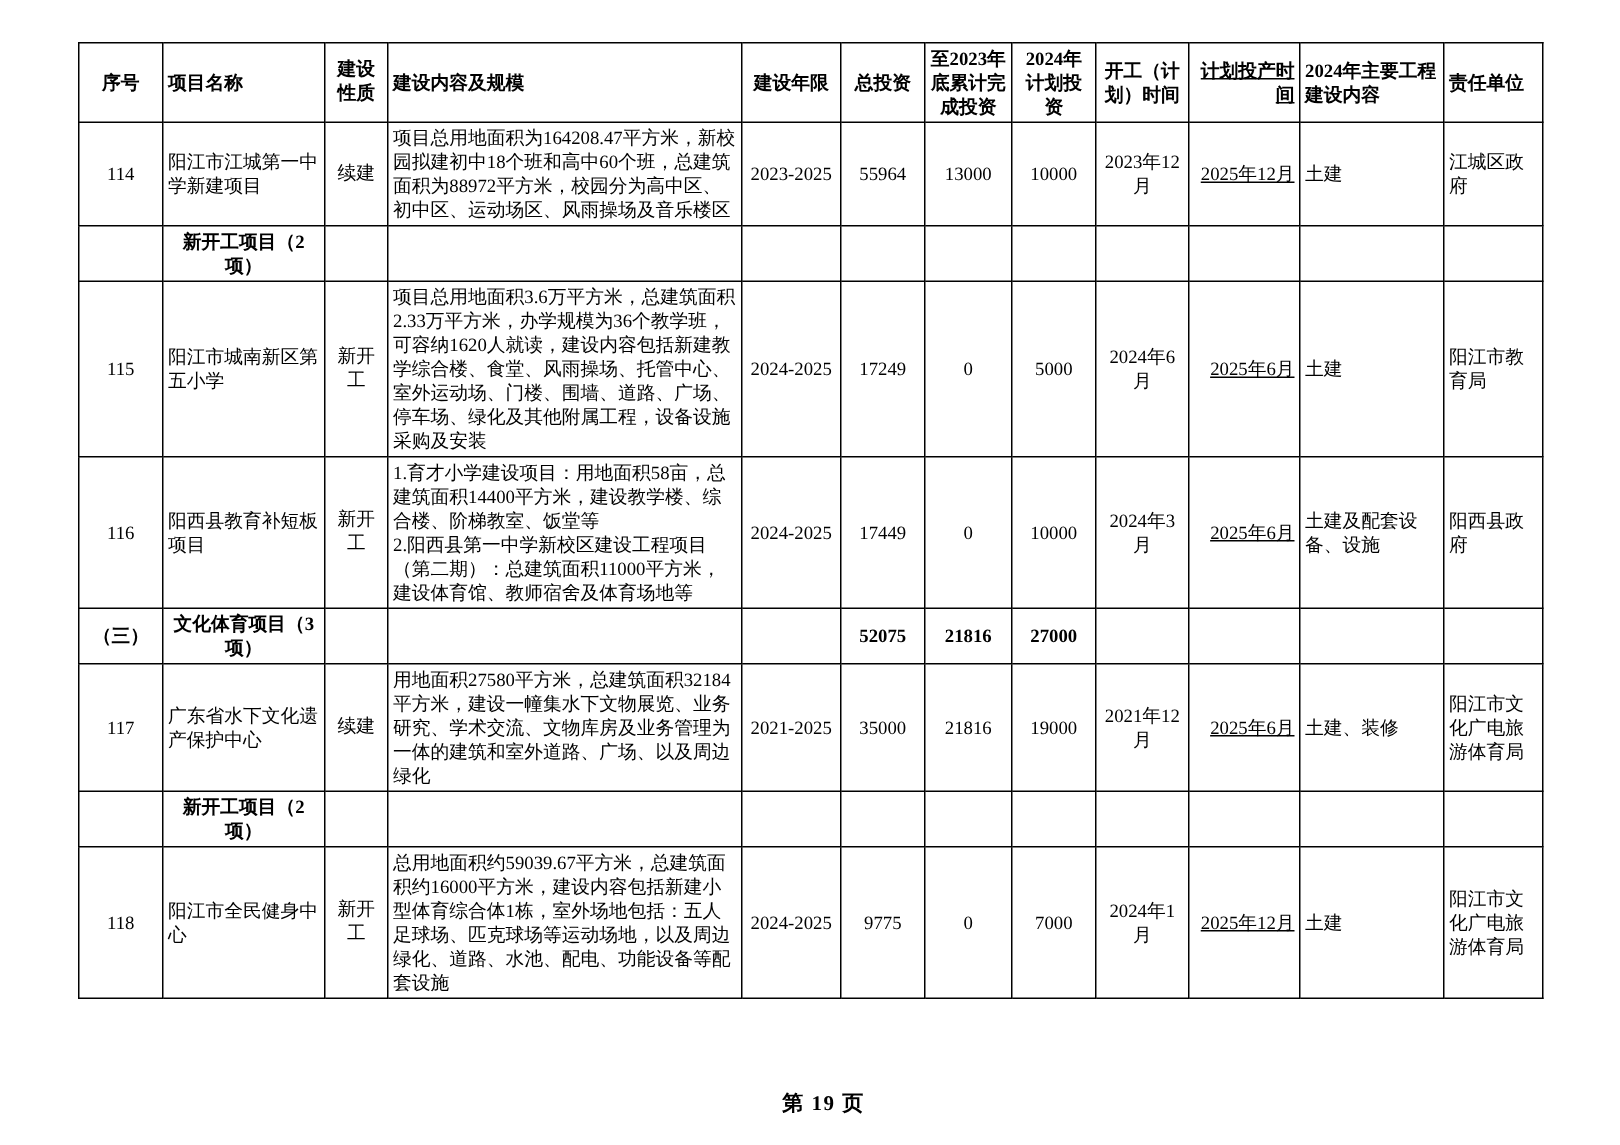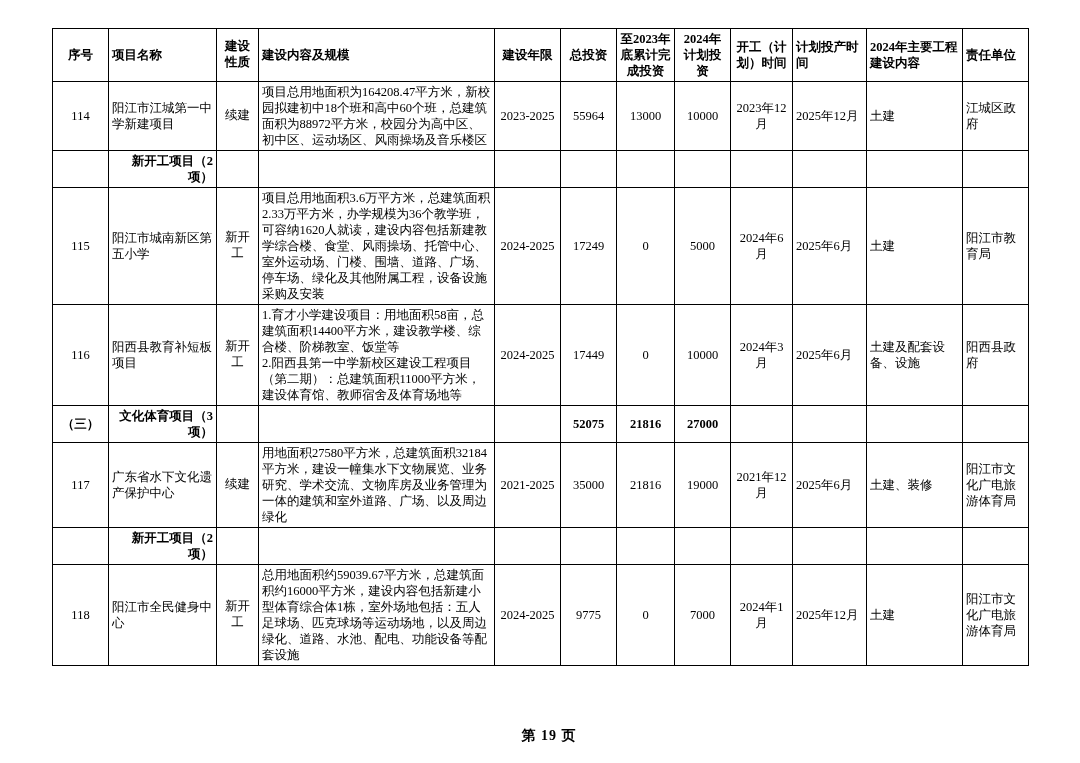--- a/index.html
+++ b/index.html
@@ -46,30 +46,30 @@
   }
   .c-seq       { width: 56px;  text-align: center; }
   .c-name      { width: 108px; text-align: left; padding-left: 5px; }
   .c-nature    { width: 42px;  text-align: center; font-family: Liberation Mono, monospace; }
   .c-content   { width: 236px; text-align: left; padding-left: 5px; }
   .c-years     { width: 66px;  text-align: center; }
   .c-total     { width: 56px;  text-align: center; }
   .c-cum       { width: 58px;  text-align: center; }
   .c-plan2024  { width: 56px;  text-align: center; }
   .c-start     { width: 62px;  text-align: center; }
-  .c-prod      { width: 74px;  text-align: left; }
+  .c-prod      { width: 74px;  text-align: right; text-decoration: underline; }
   .c-main2024  { width: 96px;  text-align: left; padding-left: 5px; }
   .c-unit      { width: 66px;  text-align: left; padding-left: 5px; }
 
   .row-section td {
     font-weight: bold;
     height: 30px;
   }
   .section-label {
-    text-align: right;
+    text-align: center;
     padding-left: 6px;
     font-weight: bold;
   }
   .center { text-align: center; }
   .bold { font-weight: bold; }
   .footer {
     position: absolute;
     left: 18px;
     right: 0;
     bottom: 18px;

